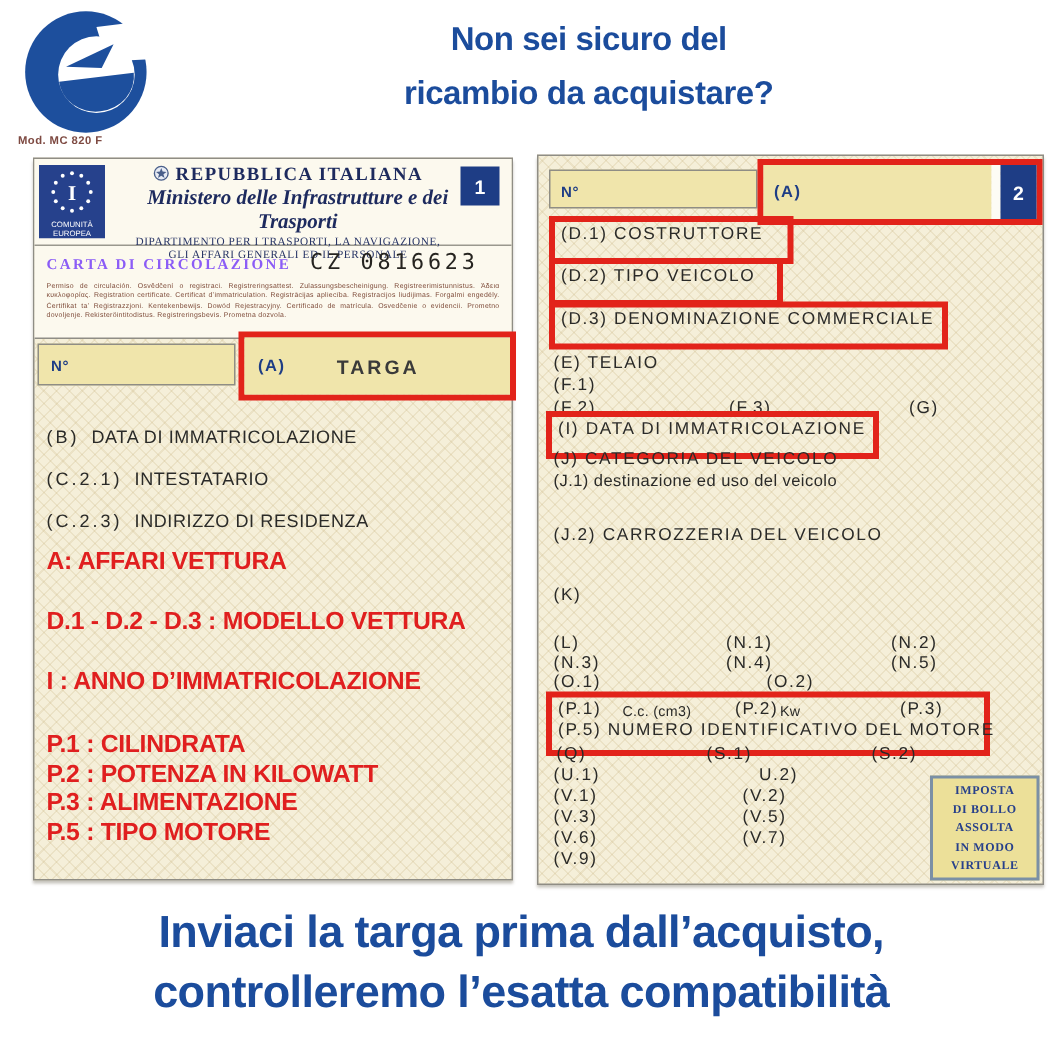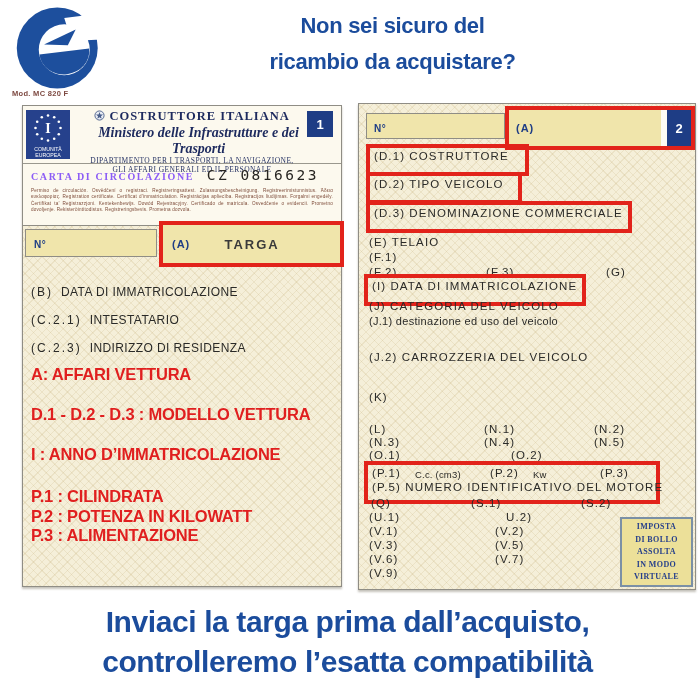--- a/index.html
+++ b/index.html
@@ -119,21 +119,21 @@
         <text x="22" y="23" text-anchor="middle" fill="#ffffff" font-family="Liberation Serif, serif" font-size="14" font-weight="bold">I</text>
         <text x="22" y="41" text-anchor="middle" fill="#ffffff" font-family="Liberation Sans, sans-serif" font-size="5.2">COMUNITÀ</text>
         <text x="22" y="47" text-anchor="middle" fill="#ffffff" font-family="Liberation Sans, sans-serif" font-size="5.2">EUROPEA</text>
       </svg>
       <div id="head-text">
         <div id="republic-row">
           <svg width="11" height="11" viewBox="0 0 12 12" style="vertical-align:-1px">
             <circle cx="6" cy="6" r="5" fill="#e8ecf4" stroke="#4a5f8a" stroke-width="1"></circle>
             <path d="M6 2.2 L7 4.8 L9.8 5 L7.6 6.8 L8.4 9.5 L6 7.9 L3.6 9.5 L4.4 6.8 L2.2 5 L5 4.8 Z" fill="#4a5f8a"></path>
           </svg>
-          <span>COSTRUTTORE ITALIANA</span>
+          <span>REPUBBLICA ITALIANA</span>
         </div>
         <div id="ministry">Ministero delle Infrastrutture e dei Trasporti</div>
         <div class="dept">DIPARTIMENTO PER I TRASPORTI, LA NAVIGAZIONE,</div>
         <div class="dept">GLI AFFARI GENERALI ED IL PERSONALE</div>
       </div>
       <div id="lnum" class="numbox">1</div>
     </div>
     <div id="carta-row">
       <span id="carta-title">CARTA DI CIRCOLAZIONE</span>
       <span id="serial">CZ 0816623</span>
@@ -161,20 +161,21 @@
   <div class="docrow" style="top:232px">
     <span class="code">(C.2.3)</span><span class="lbl">INDIRIZZO DI RESIDENZA</span>
   </div>
 
   <div class="legend" style="top:259px">A: AFFARI VETTURA</div>
   <div class="legend" style="top:299px">D.1 - D.2 - D.3 : MODELLO VETTURA</div>
   <div class="legend" style="top:339px">I : ANNO D’IMMATRICOLAZIONE</div>
   <div class="legend" style="top:381px">P.1 : CILINDRATA</div>
   <div class="legend" style="top:401px">P.2 : POTENZA IN KILOWATT</div>
   <div class="legend" style="top:420px">P.3 : ALIMENTAZIONE</div>
+  <div class="legend" style="top:440px">P.5 :  TIPO MOTORE</div>
 </div>
 
 <div id="right-panel" class="panel">
 
   <div id="r-nfield" class="yfield abs">
     <span class="nlabel">N°</span>
   </div>
 
   <div id="r-abox" class="redbox">
     <div id="r-afield">
@@ -217,21 +218,21 @@
   <span class="seg" style="left:125px;top:332px">(N.4)</span>
   <span class="seg" style="left:235px;top:332px">(N.5)</span>
 
   <span class="seg" style="left:10px;top:345px">(O.1)</span>
   <span class="seg" style="left:152px;top:345px">(O.2)</span>
 
   <div class="redbox" style="left:5px;top:357px;width:288px;height:35px">
     <span class="seg" style="left:4px;top:2px">(P.1)</span>
     <span class="seg small" style="left:47px;top:4px">C.c. (cm3)</span>
     <span class="seg" style="left:122px;top:2px">(P.2)</span>
-    <span class="seg small" style="left:165px;top:4px">Kw</span>
+    <span class="seg small" style="left:152px;top:4px">Kw</span>
     <span class="seg" style="left:232px;top:2px">(P.3)</span>
     <span class="seg" style="left:4px;top:16px">(P.5) NUMERO IDENTIFICATIVO DEL MOTORE</span>
   </div>
 
   <span class="seg" style="left:12px;top:393px">(Q)</span>
   <span class="seg" style="left:112px;top:393px">(S.1)</span>
   <span class="seg" style="left:222px;top:393px">(S.2)</span>
 
   <span class="seg" style="left:10px;top:407px">(U.1)</span>
   <span class="seg" style="left:147px;top:407px">U.2)</span>

